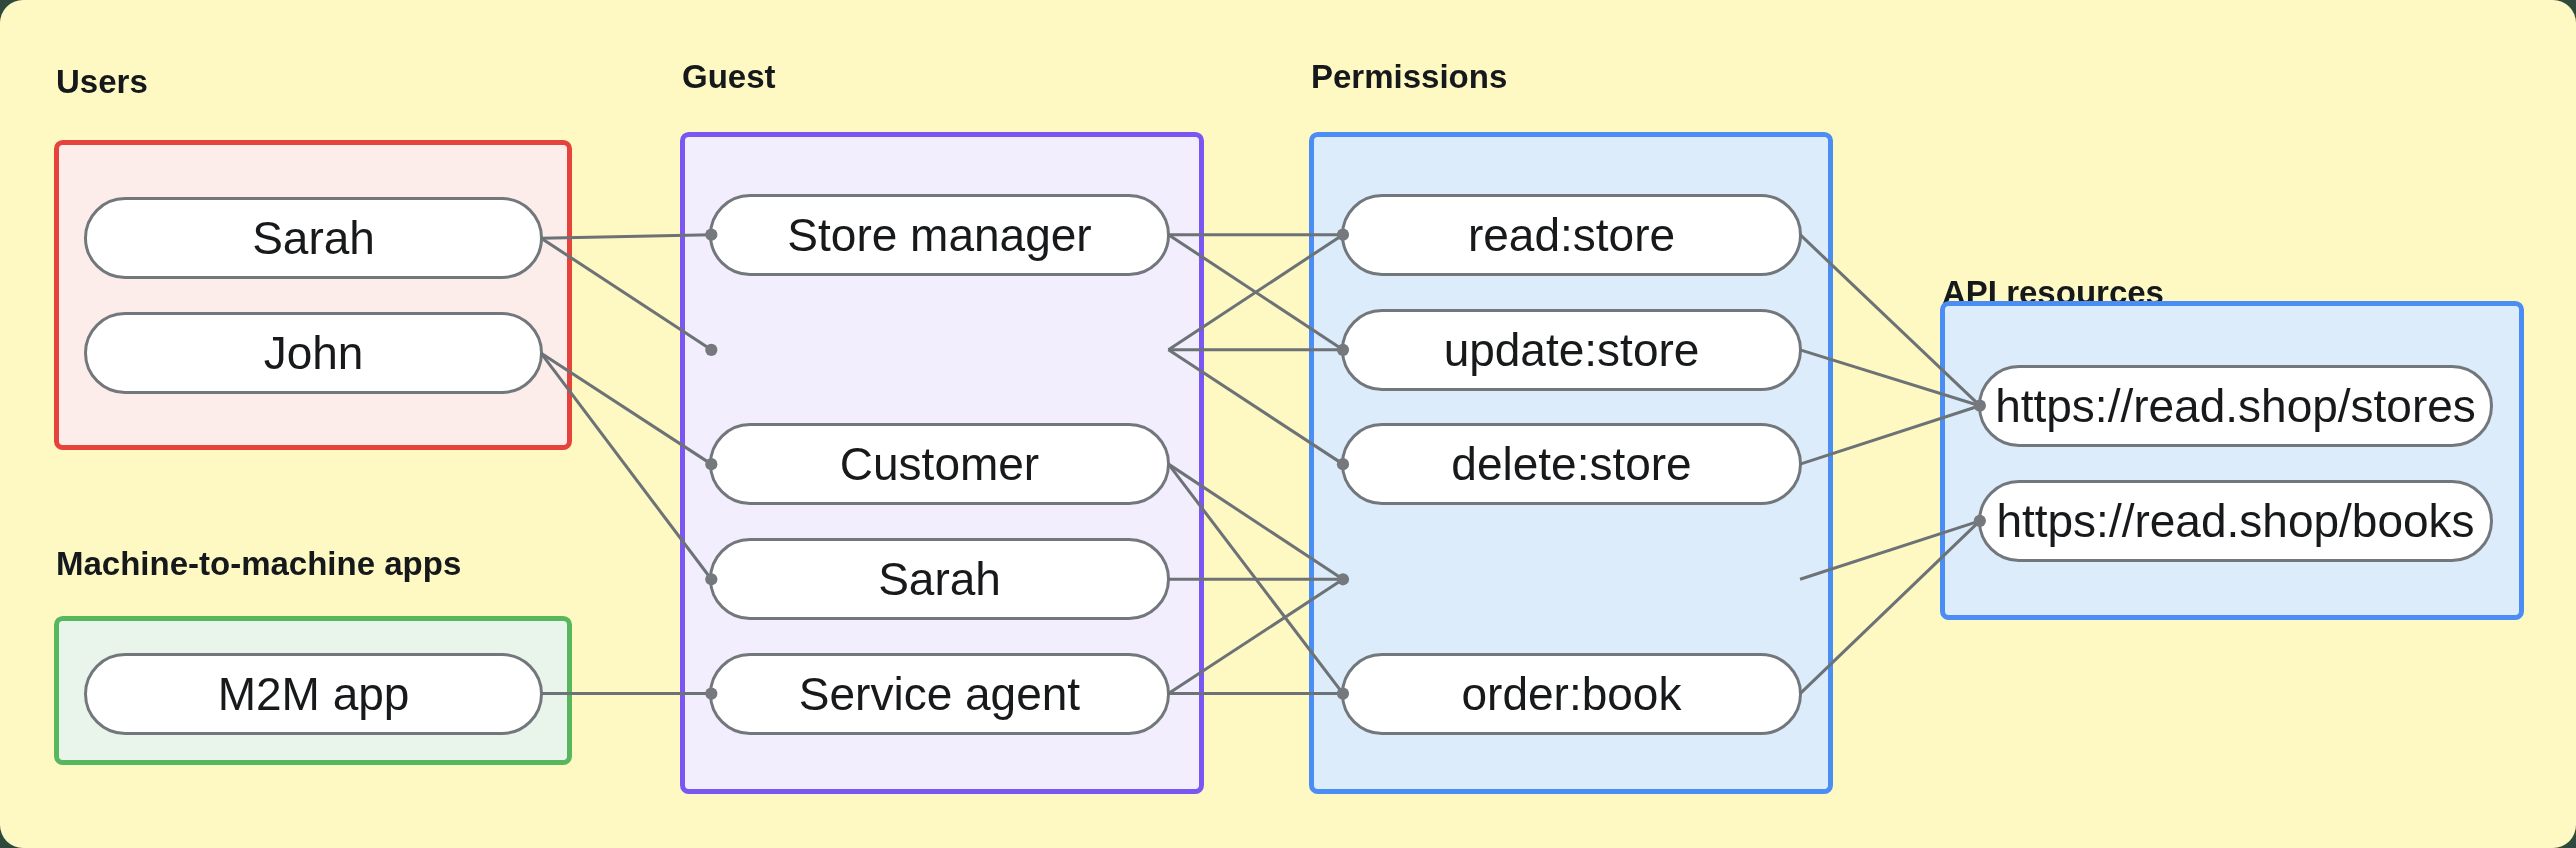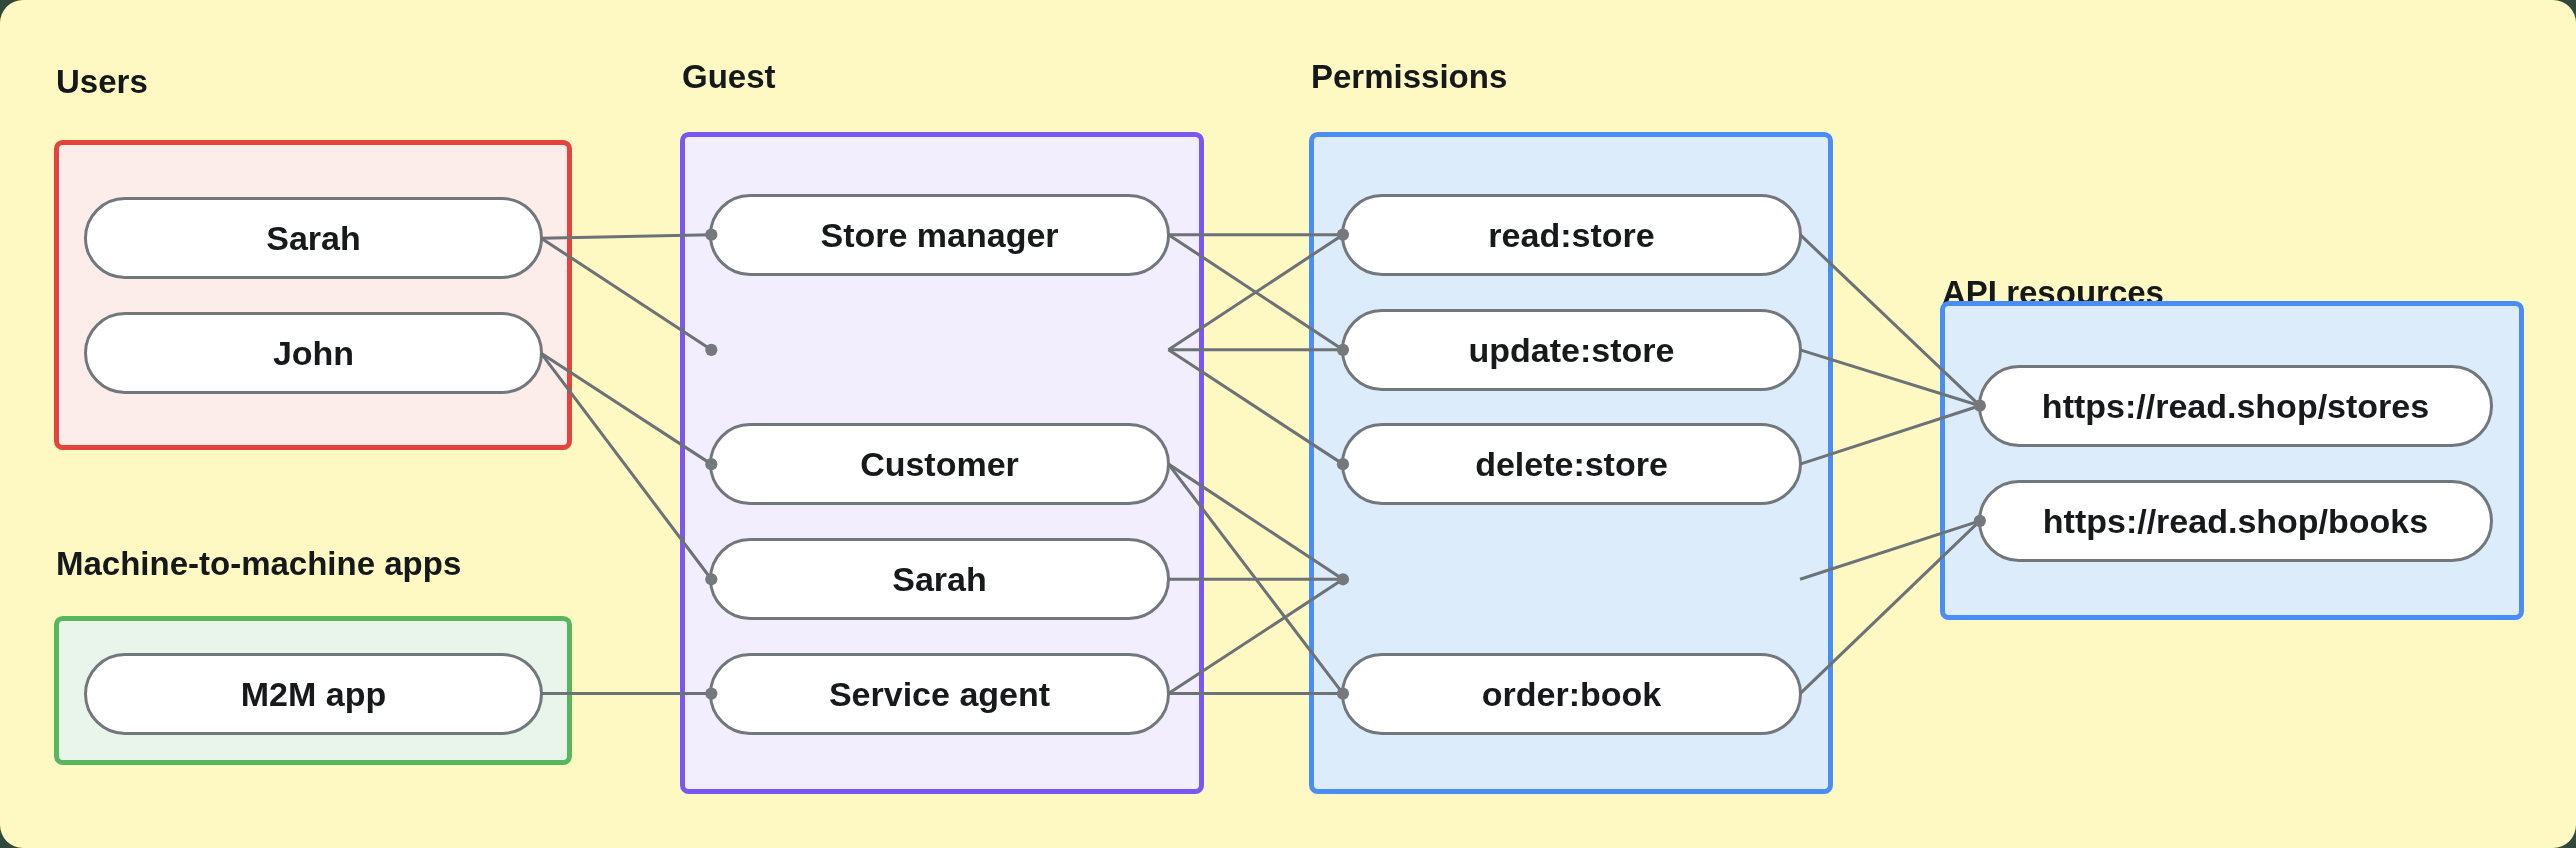--- a/index.html
+++ b/index.html
@@ -45,25 +45,24 @@
   #lbl-api{left:1942px;top:230px;margin-top:44px;}
   
   .node{
     position:absolute;
     height:82px;
     box-sizing:border-box;
     background:#ffffff;
     border:3.5px solid #72777c;
     border-radius:44px;
     display:flex;align-items:center;justify-content:center;
-    font-size:34px;
+    font-size:46px;
     color:#17191b;
     z-index:2;
     white-space:nowrap;
-    font-weight:bold;
   }
   #n-sarah{left:84px;top:197px;width:459px;}
   #n-john{left:84px;top:312px;width:459px;}
   #n-m2m-app{left:84px;top:653px;width:459px;}
   #n-store-manager{left:709px;top:194px;width:461px;}
   #n-store-admin{left:709px;top:309px;width:461px;}
   #n-customer{left:709px;top:423px;width:461px;}
   #n-guest{left:709px;top:538px;width:461px;}
   #n-service-agent{left:709px;top:653px;width:461px;}
   #n-read-store{left:1341px;top:194px;width:461px;}

